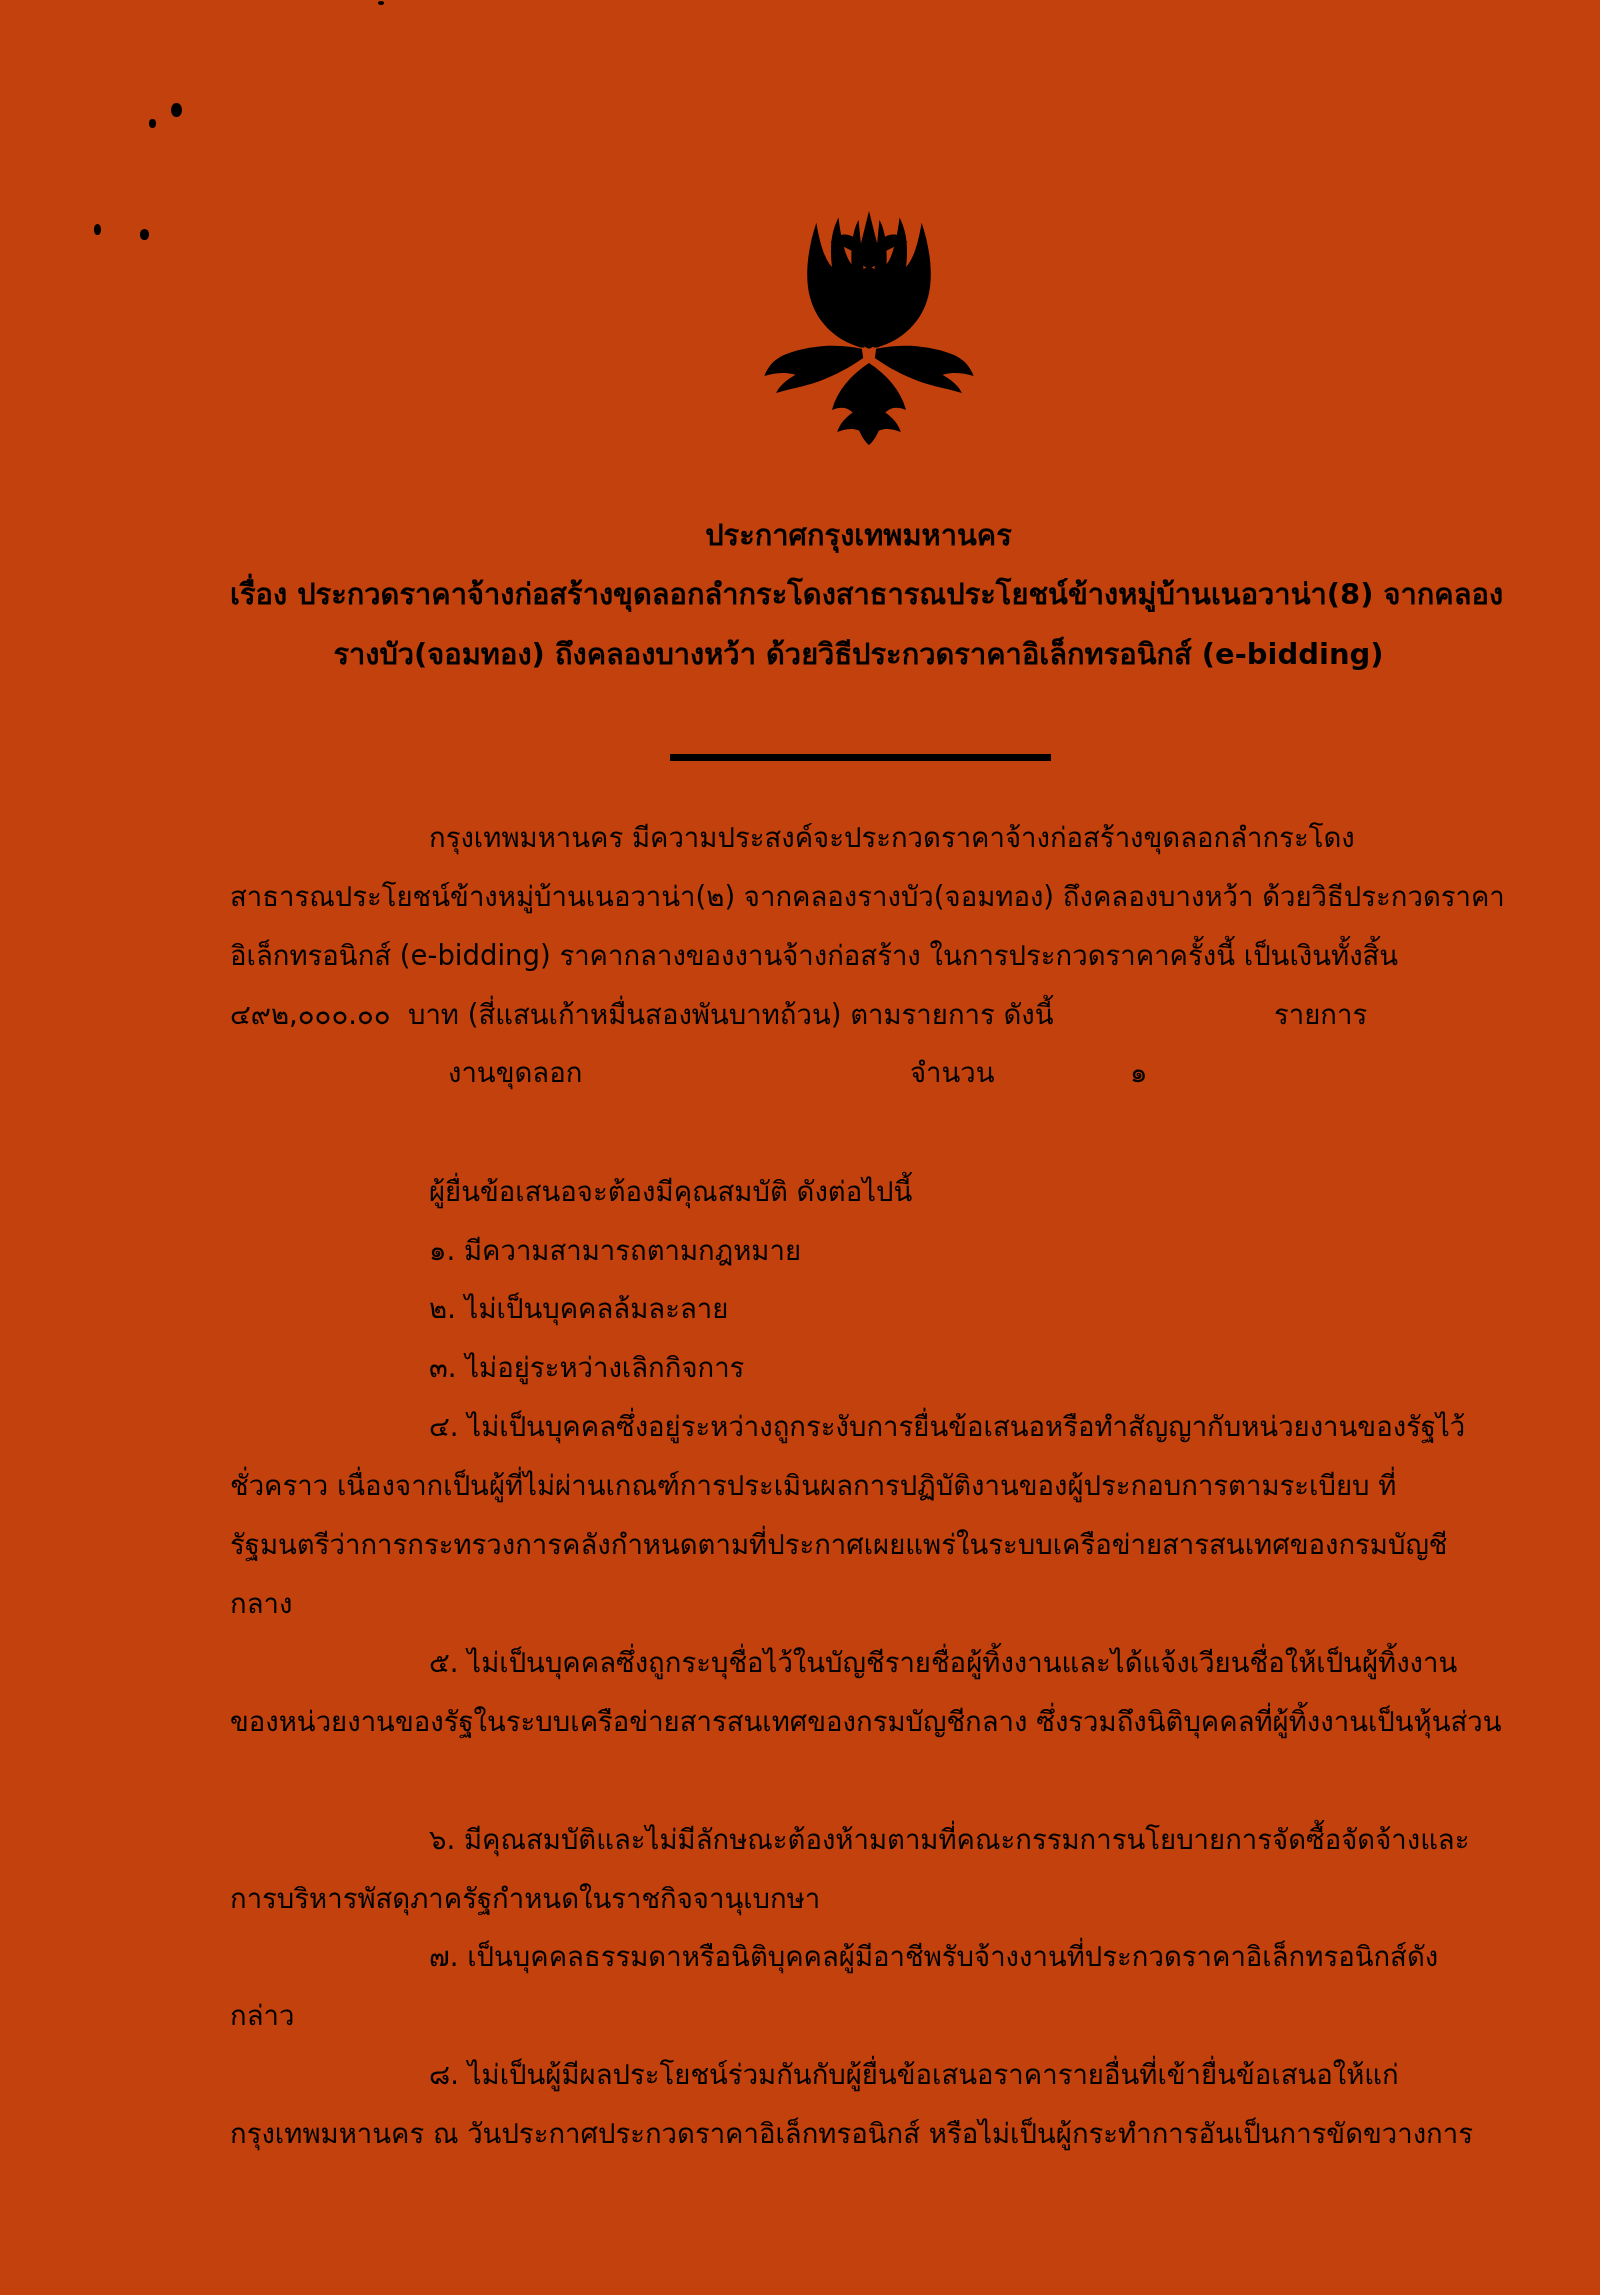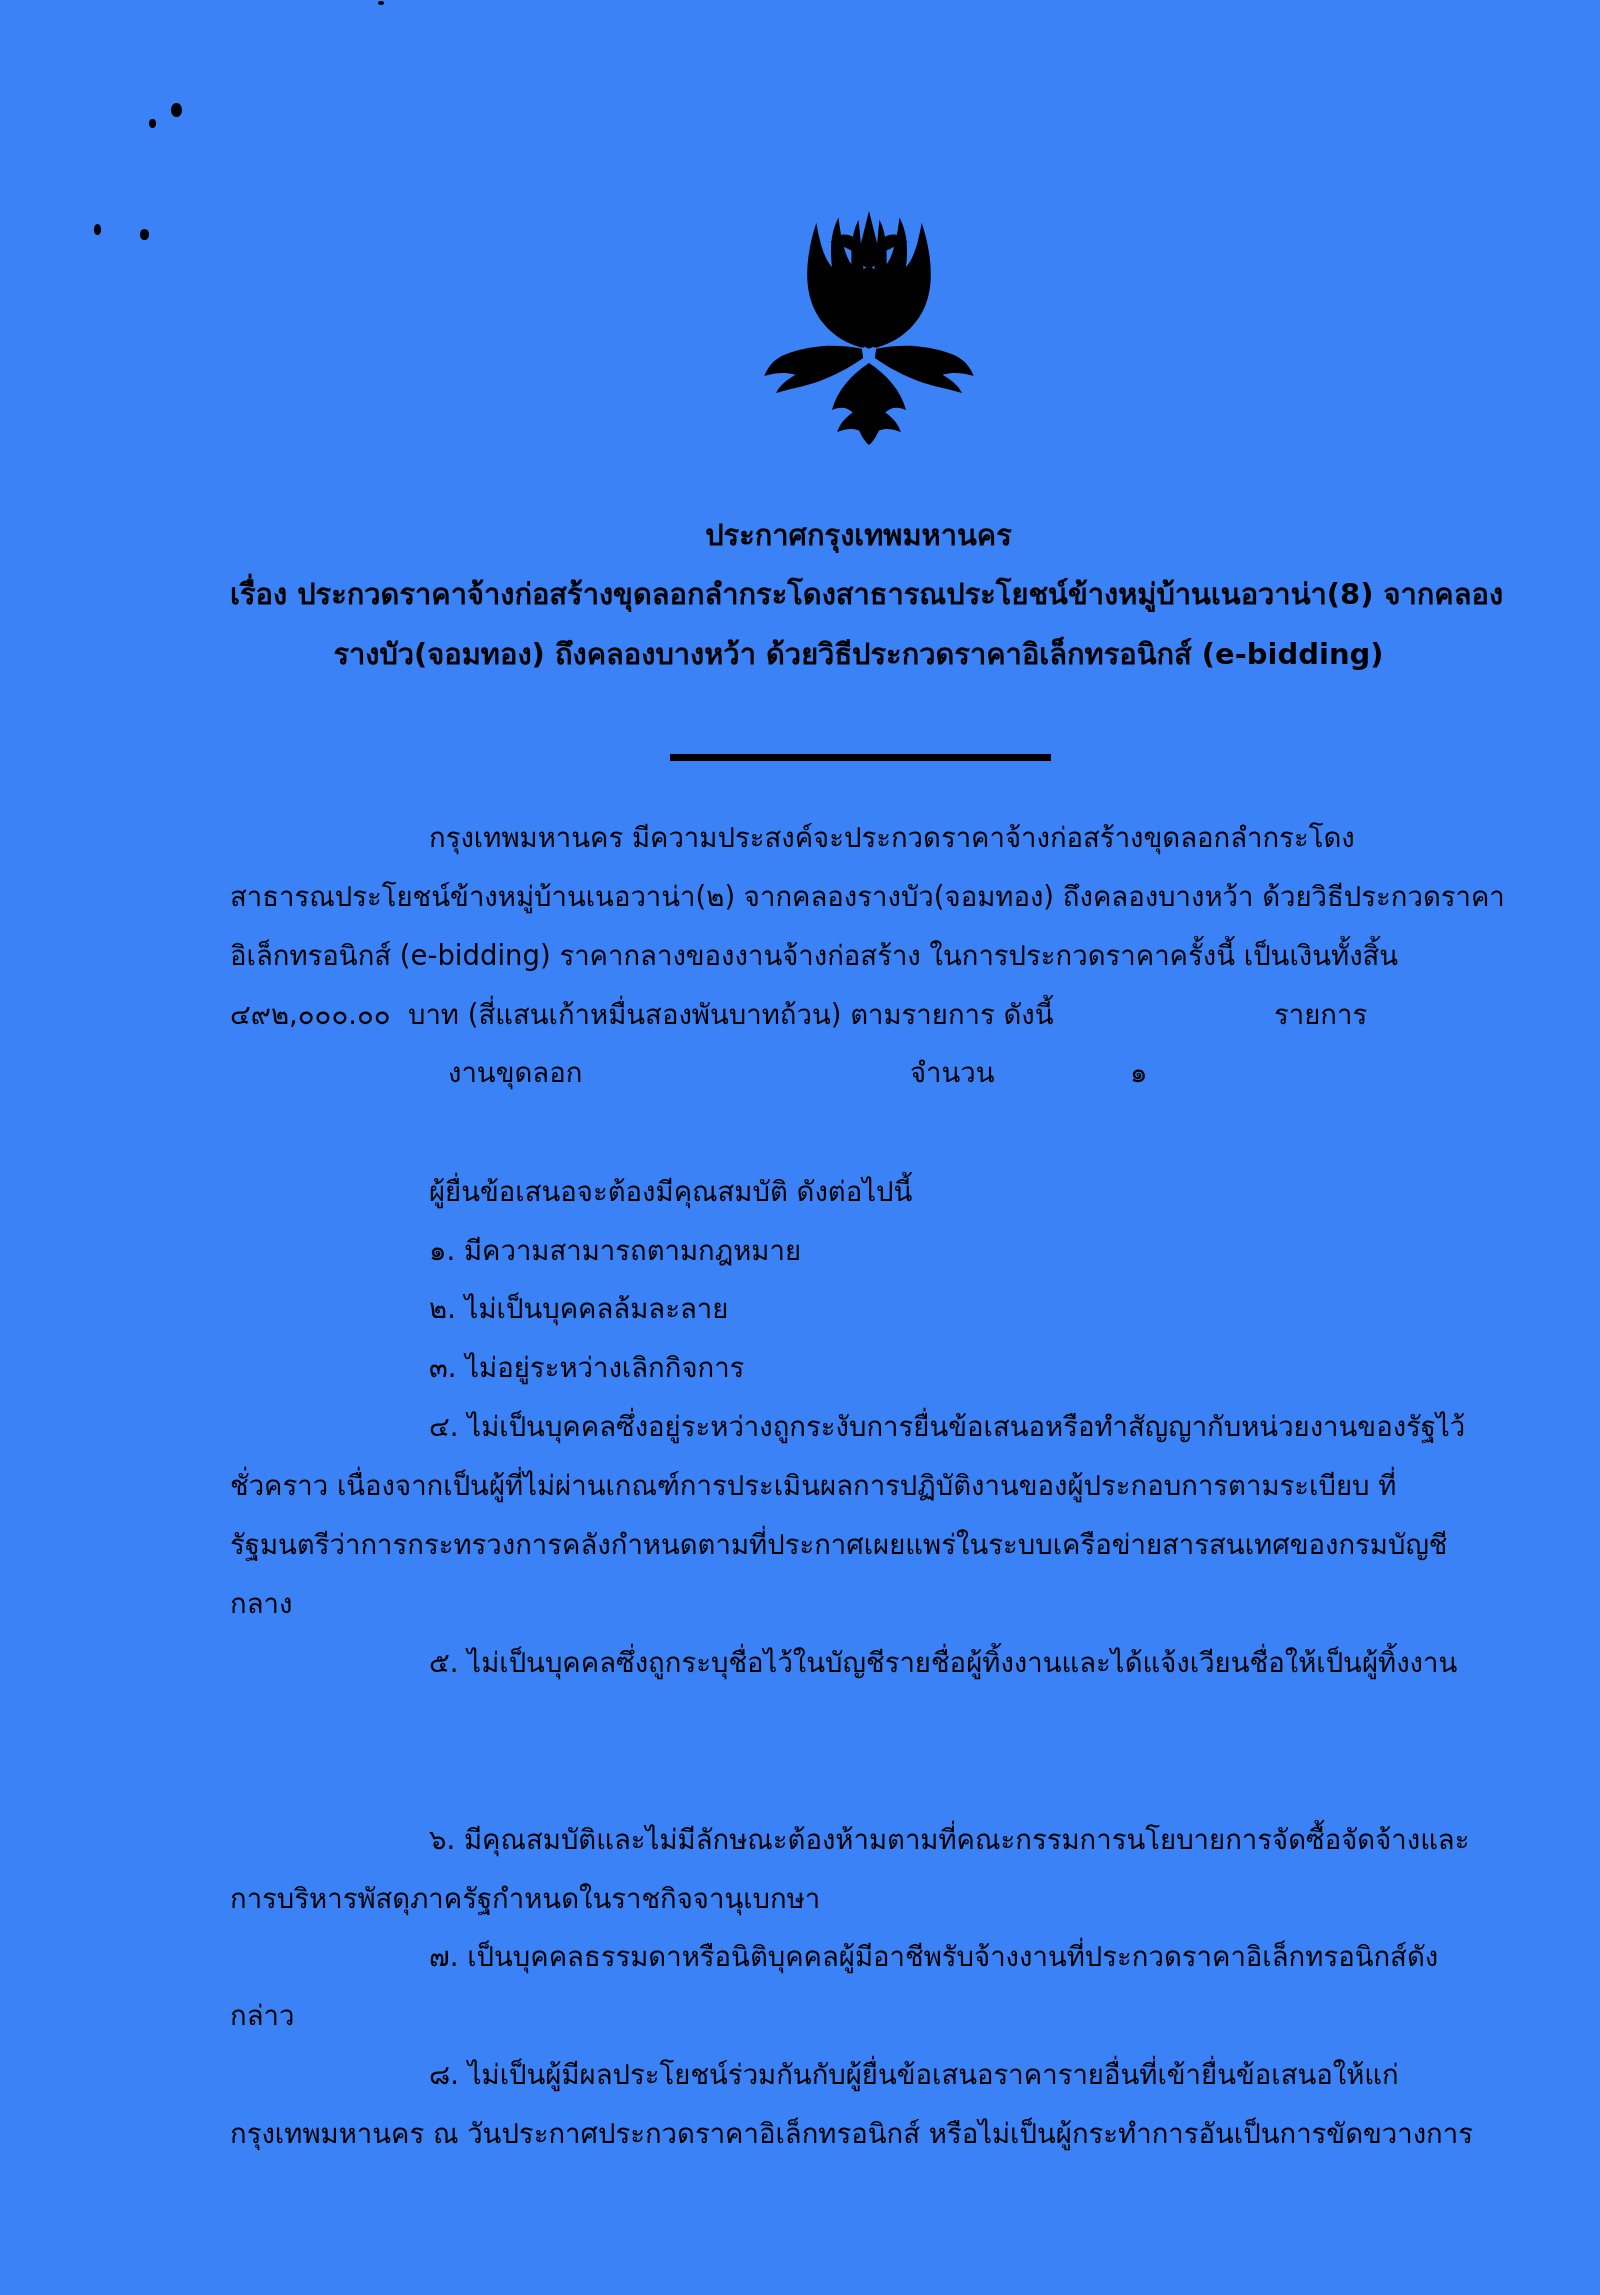--- a/index.html
+++ b/index.html
@@ -1,19 +1,19 @@
 <!DOCTYPE html>
 <html style="font-size:10.5px"><head>
 <meta charset="utf-8">
 <style>
   html,body{margin:0;padding:0;background:#e8e8e8;}
   .page{
     position:relative;
     width:1600px;height:2295px;
-    background:#3b82f6;
+    background:#c2410c;
     color:#000000;
     font-family:"DejaVu Sans","Liberation Sans",sans-serif;
     overflow:hidden;
   }
   .ln{
     position:absolute;
     left:230px;
     font-size:27.5px;
     line-height:38px;
     white-space:pre;
@@ -95,20 +95,21 @@
 
   <div class="ln ind" style="top:1172px">ผู้ยื่นข้อเสนอจะต้องมีคุณสมบัติ ดังต่อไปนี้</div>
   <div class="ln ind" style="top:1231px">๑. มีความสามารถตามกฎหมาย</div>
   <div class="ln ind" style="top:1289px">๒. ไม่เป็นบุคคลล้มละลาย</div>
   <div class="ln ind" style="top:1348px">๓. ไม่อยู่ระหว่างเลิกกิจการ</div>
   <div class="ln ind" style="top:1407px">๔. ไม่เป็นบุคคลซึ่งอยู่ระหว่างถูกระงับการยื่นข้อเสนอหรือทำสัญญากับหน่วยงานของรัฐไว้</div>
   <div class="ln" style="top:1466px">ชั่วคราว เนื่องจากเป็นผู้ที่ไม่ผ่านเกณฑ์การประเมินผลการปฏิบัติงานของผู้ประกอบการตามระเบียบ ที่</div>
   <div class="ln" style="top:1525px">รัฐมนตรีว่าการกระทรวงการคลังกำหนดตามที่ประกาศเผยแพร่ในระบบเครือข่ายสารสนเทศของกรมบัญชี</div>
   <div class="ln" style="top:1584px">กลาง</div>
   <div class="ln ind" style="top:1643px">๕. ไม่เป็นบุคคลซึ่งถูกระบุชื่อไว้ในบัญชีรายชื่อผู้ทิ้งงานและได้แจ้งเวียนชื่อให้เป็นผู้ทิ้งงาน</div>
+  <div class="ln" style="top:1702px">ของหน่วยงานของรัฐในระบบเครือข่ายสารสนเทศของกรมบัญชีกลาง ซึ่งรวมถึงนิติบุคคลที่ผู้ทิ้งงานเป็นหุ้นส่วน</div>
   <div class="ln ind" style="top:1820px">๖. มีคุณสมบัติและไม่มีลักษณะต้องห้ามตามที่คณะกรรมการนโยบายการจัดซื้อจัดจ้างและ</div>
   <div class="ln" style="top:1879px">การบริหารพัสดุภาครัฐกำหนดในราชกิจจานุเบกษา</div>
   <div class="ln ind" style="top:1937px">๗. เป็นบุคคลธรรมดาหรือนิติบุคคลผู้มีอาชีพรับจ้างงานที่ประกวดราคาอิเล็กทรอนิกส์ดัง</div>
   <div class="ln" style="top:1996px">กล่าว</div>
   <div class="ln ind" style="top:2055px">๘. ไม่เป็นผู้มีผลประโยชน์ร่วมกันกับผู้ยื่นข้อเสนอราคารายอื่นที่เข้ายื่นข้อเสนอให้แก่</div>
   <div class="ln" style="top:2114px">กรุงเทพมหานคร ณ วันประกาศประกวดราคาอิเล็กทรอนิกส์ หรือไม่เป็นผู้กระทำการอันเป็นการขัดขวางการ</div>
 
 </div>
 
 

